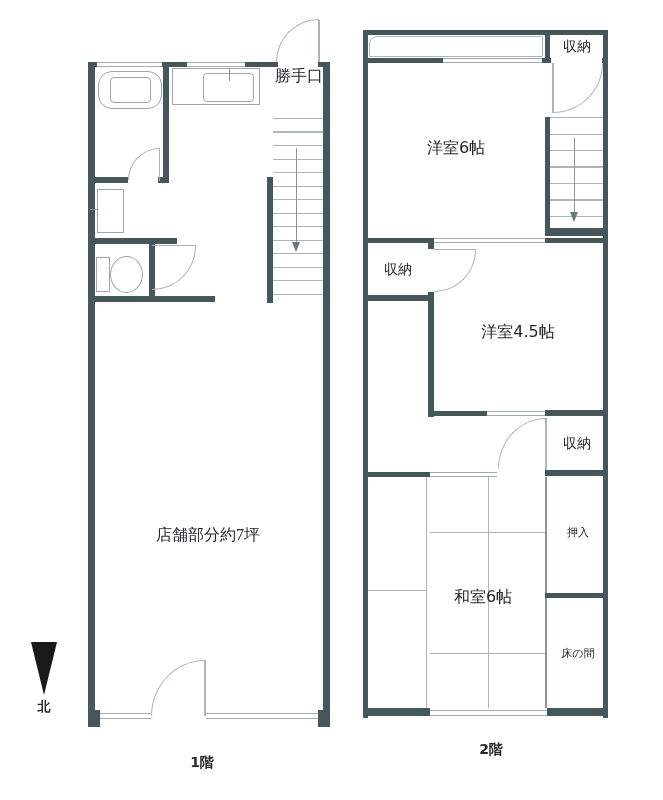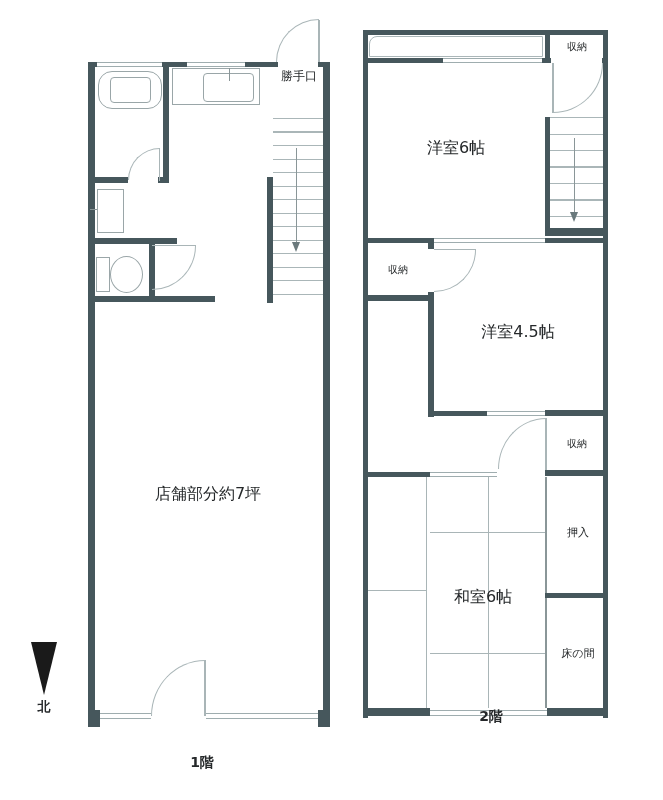--- a/index.html
+++ b/index.html
@@ -14,21 +14,21 @@
   .win{position:absolute;background:#ffffff;border-top:1px solid #9fadaf;border-bottom:1px solid #9fadaf;box-sizing:border-box;}
   .mask{position:absolute;background:#ffffff;}
   .fixture{position:absolute;border:1px solid #9aa6a8;background:#ffffff;box-sizing:border-box;}
   .arc{position:absolute;box-sizing:border-box;}
   .arc-tl{border-top:1px solid #aab6b8;border-left:1px solid #aab6b8;border-top-left-radius:100% 100%;}
   .arc-br{border-bottom:1px solid #aab6b8;border-right:1px solid #aab6b8;border-bottom-right-radius:100% 100%;}
   .treads1{position:absolute;background:repeating-linear-gradient(to bottom,#aab6b8 0,#aab6b8 1px,transparent 1px,transparent 13.5px);}
   .treads2{position:absolute;background:repeating-linear-gradient(to bottom,#aab6b8 0,#aab6b8 1px,transparent 1px,transparent 16.5px);}
   .lbl{position:absolute;white-space:nowrap;transform:translate(-50%,-50%);color:#25282a;}
   .lbl-room{font-size:16px;}
-  .lbl-small{font-size:10px;}
+  .lbl-small{font-size:14px;}
   .lbl-med{font-size:11px;}
   .lbl-caption{font-size:14px;font-weight:bold;}
   .arrow-head-down{position:absolute;width:0;height:0;border-left:4px solid transparent;border-right:4px solid transparent;border-top:10px solid #6a797c;}
   .north-tri{position:absolute;width:0;height:0;border-left:13px solid transparent;border-right:13px solid transparent;border-top:53px solid #1a1a1a;}
 </style>
 </head>
 <body>
 
 <div class="canvas">
 
@@ -75,22 +75,22 @@
     <div class="wall" style="left:149px;top:244px;width:6px;height:58px;"></div>
     <div class="thin" style="left:152px;top:245px;width:44px;height:1px;"></div>
     <div class="arc arc-br" style="left:152px;top:246px;width:44px;height:44px;"></div>
     <div class="wall" style="left:88px;top:296px;width:127px;height:6px;"></div>
 
     <div class="treads1" style="left:273px;top:118px;width:50px;height:181px;"></div>
     <div class="wall" style="left:267px;top:177px;width:6px;height:126px;"></div>
     <div class="thin2" style="left:296px;top:148px;width:1px;height:96px;"></div>
     <div class="arrow-head-down" style="left:292px;top:242px;"></div>
 
-    <div class="lbl" style="left:299px;top:76px;font-size:12px;">勝手口</div>
-    <div class="lbl lbl-room" style="left:208px;top:494px;">店舗部分約7坪</div>
+    <div class="lbl" style="left:299px;top:76px;font-size:16px;">勝手口</div>
+    <div class="lbl lbl-room" style="left:208px;top:535px;font-family:Liberation Serif, serif;">店舗部分約7坪</div>
 
     <div class="north-tri" style="left:31px;top:642px;"></div>
     <div class="lbl" style="left:44px;top:707px;font-size:13px;font-weight:bold;">北</div>
 
     <div class="lbl lbl-caption" style="left:202px;top:763px;">1階</div>
   </div>
 
   <div>
 
     <div class="wall" style="left:363px;top:30px;width:245px;height:5px;"></div>
@@ -153,16 +153,16 @@
     <div class="thin2" style="left:545px;top:477px;width:2px;height:116px;"></div>
     <div class="wall" style="left:545px;top:593px;width:63px;height:5px;"></div>
     <div class="thin2" style="left:545px;top:598px;width:2px;height:110px;"></div>
     <div class="lbl lbl-med" style="left:578px;top:532px;">押入</div>
     <div class="lbl lbl-med" style="left:578px;top:653px;">床の間</div>
 
     <div class="wall" style="left:363px;top:708px;width:67px;height:8px;"></div>
     <div class="win" style="left:430px;top:710px;width:117px;height:6px;"></div>
     <div class="wall" style="left:547px;top:708px;width:61px;height:8px;"></div>
 
-    <div class="lbl lbl-caption" style="left:491px;top:717px;">2階</div>
+    <div class="lbl lbl-caption" style="left:491px;top:750px;">2階</div>
   </div>
 
 </div>
 
 </body></html>

